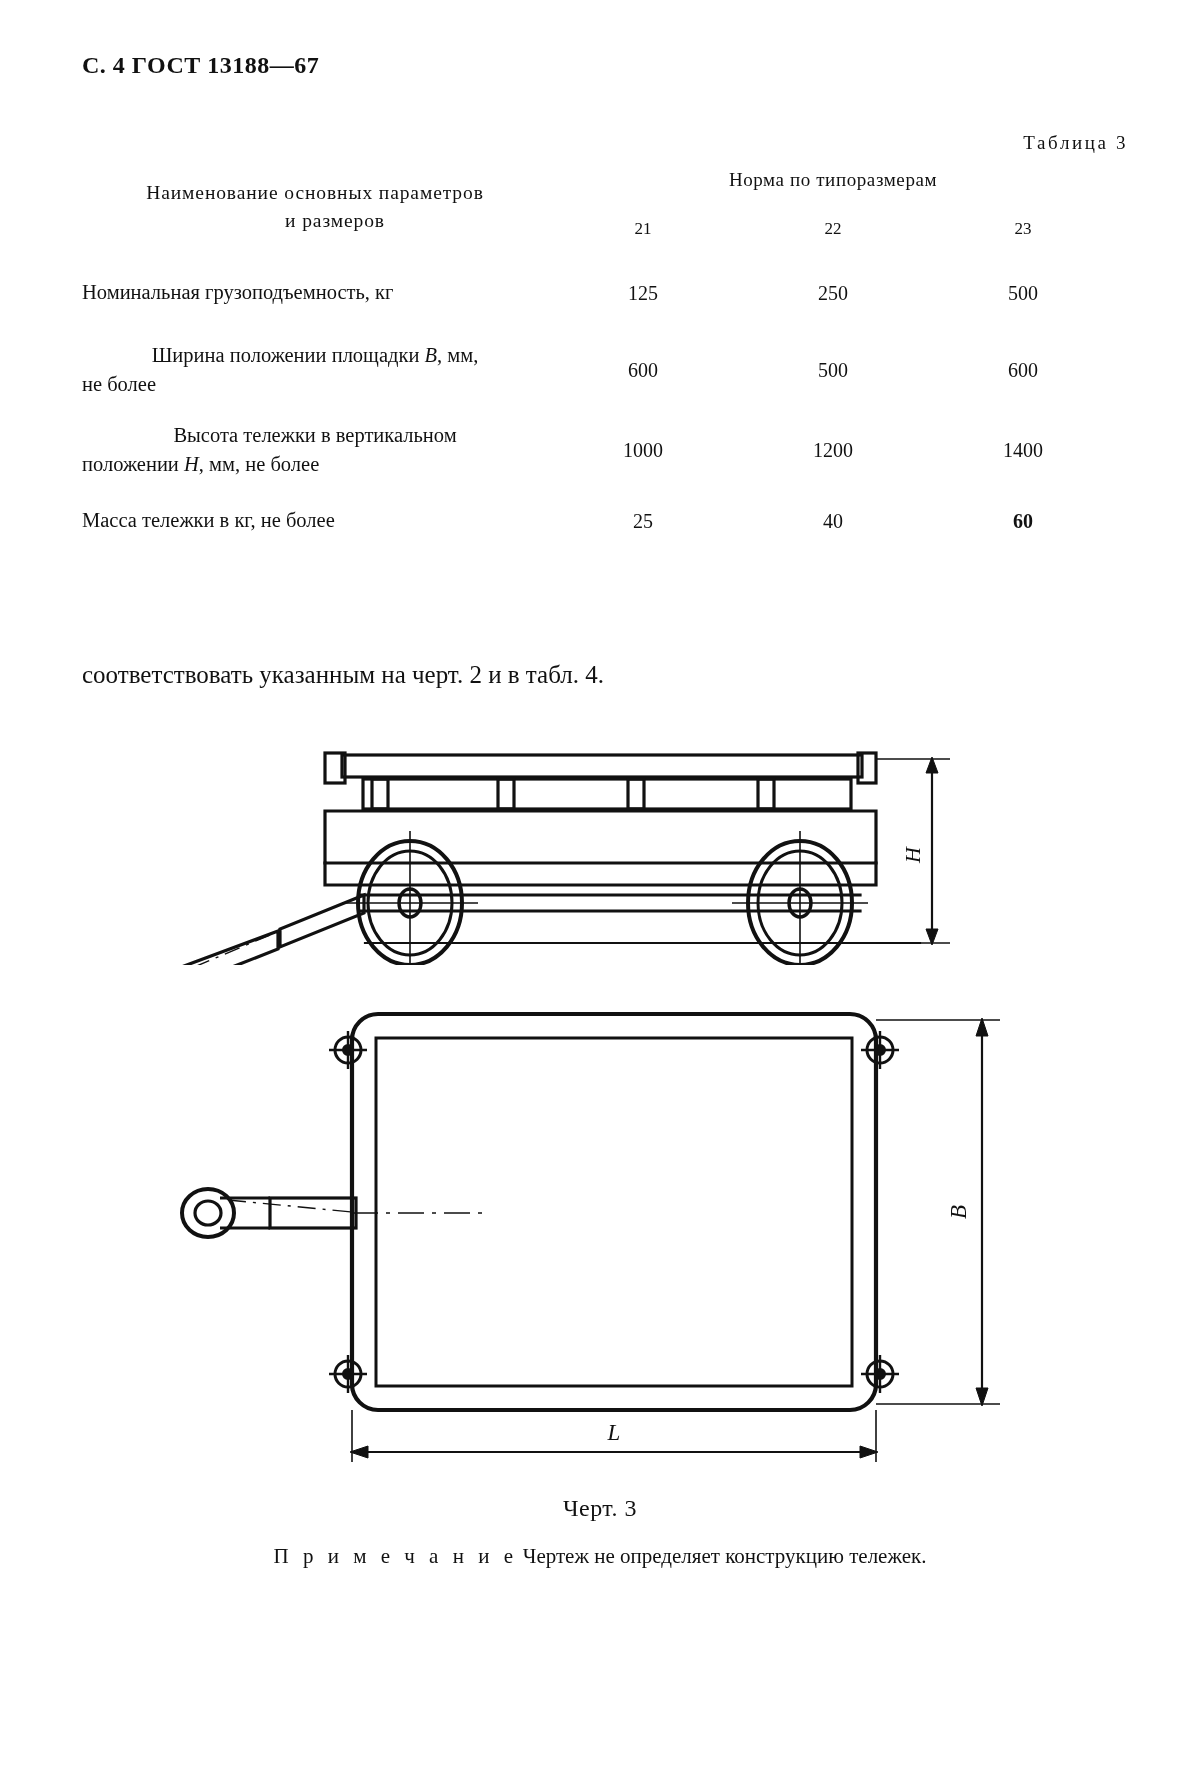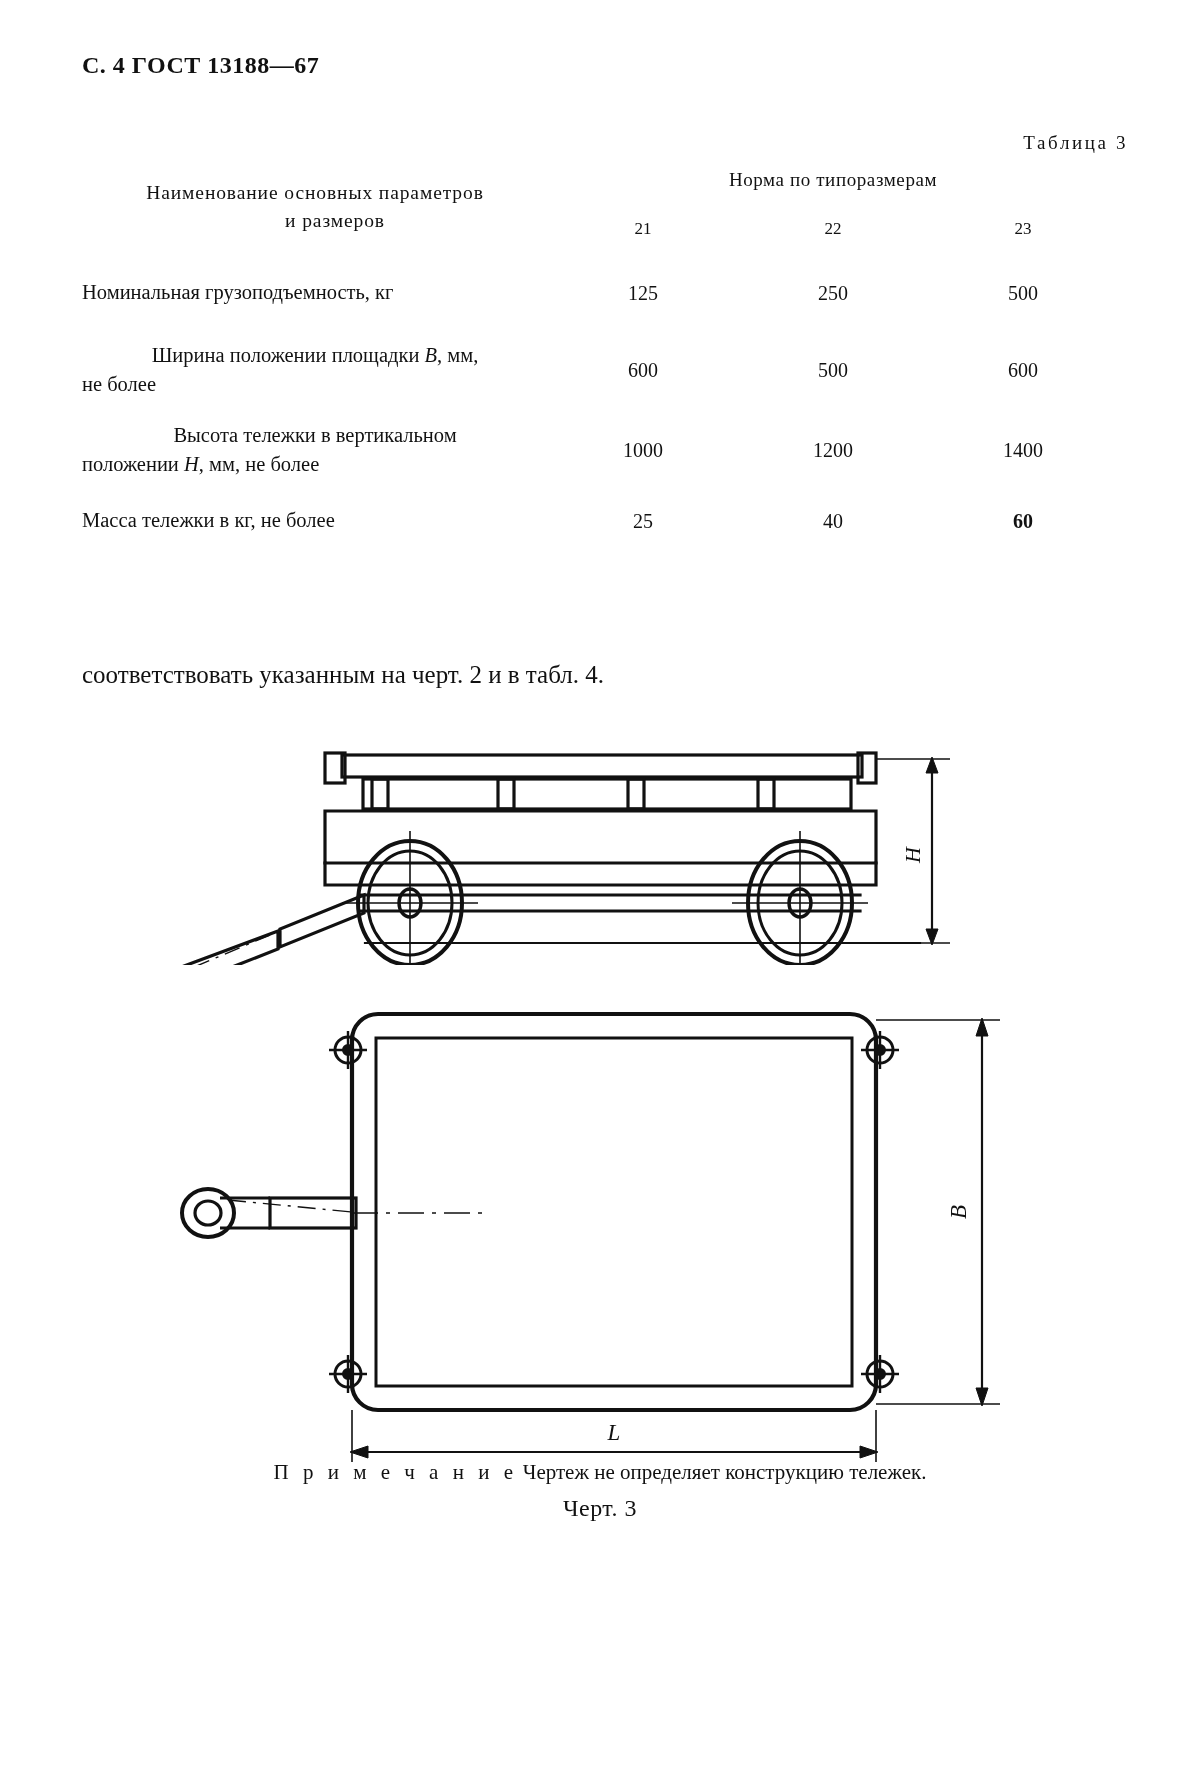--- a/index.html
+++ b/index.html
@@ -151,21 +151,21 @@
     top: 1495px;
     text-align: center;
     font-size: 24px;
     letter-spacing: 0.5px;
   }
 
   .note {
     position: absolute;
     left: 0;
     right: 0;
-    top: 1460px;
+    top: 1544px;
     text-align: center;
     font-size: 21px;
     white-space: nowrap;
   }
   .note .spaced {
     letter-spacing: 4.5px;
   }
 </style>
 </head>
 <body>

